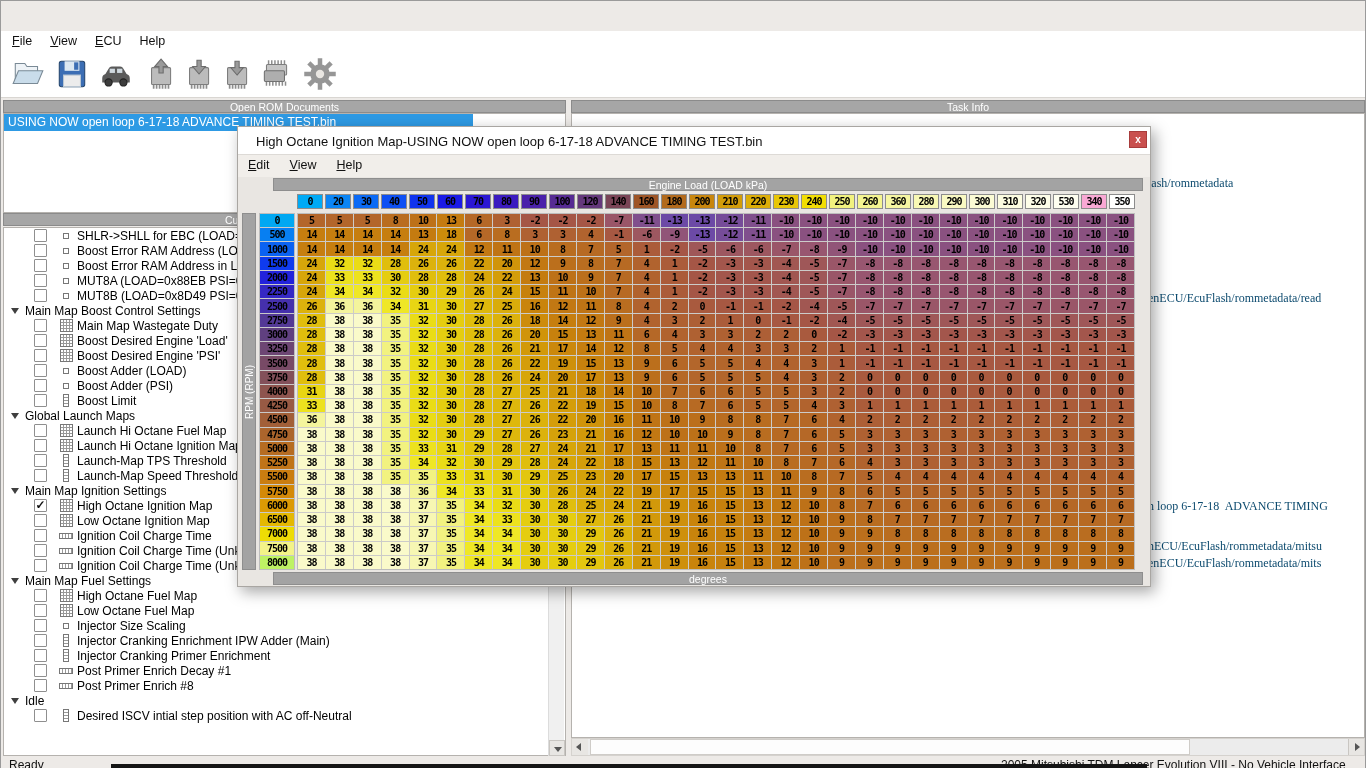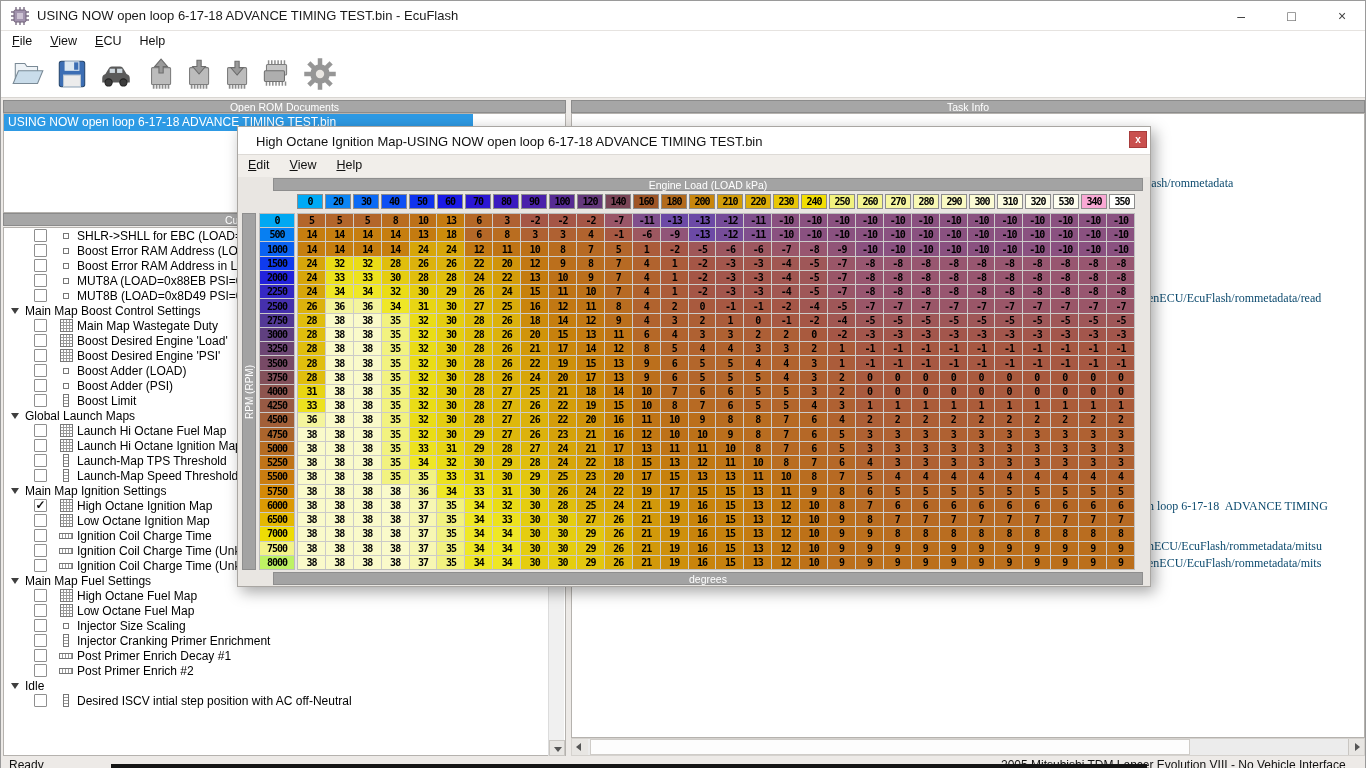--- a/index.html
+++ b/index.html
@@ -78,35 +78,20 @@
   .cell { display:flex; align-items:center; justify-content:center; font-family:"DejaVu Sans Mono", monospace; font-weight:bold; font-size:10px; color:#000; letter-spacing:-1px; }
   #units-bar { position:absolute; left:35px; top:445px; width:870px; height:13px; background:#a3a3a3; border:1px solid #8e8e8e; color:#fff; font-size:10.5px; text-align:center; line-height:12px; }
 
   u { text-decoration:underline; }
 </style>
 </head>
 <body>
 
 <div id="screen">
 
-  <div id="titlebar">
-    <svg id="app-icon" width="18" height="18" viewBox="0 0 18 18">
-      <g stroke="#7d6f86" stroke-width="1.4">
-          <path d="M3 5h-3M3 9h-3M3 13h-3M15 5h3M15 9h3M15 13h3M5 3v-3M9 3v-3M13 3v-3M5 15v3M9 15v3M13 15v3"></path>
-        </g>
-      <rect x="3" y="3" width="12" height="12" rx="1.5" fill="#a293ae" stroke="#6f6078"></rect>
-      <rect x="6" y="6" width="6" height="6" fill="#cdc3d4"></rect>
-    </svg>
-    <span id="window-title">USING NOW open loop 6-17-18  ADVANCE TIMING TEST.bin - EcuFlash</span>
-    <div id="win-controls">
-      <span>–</span>
-      <span>□</span>
-      <span>×</span>
-    </div>
-  </div>
 
   <div id="menubar"><span class="menu-item"><u>F</u>ile</span><span class="menu-item"><u>V</u>iew</span><span class="menu-item"><u>E</u>CU</span><span class="menu-item">Help</span></div>
 
   <div id="toolbar">
       <div class="tool-btn" style="left: 8px;">
         <span><svg width="36" height="36" viewBox="0 0 34 34">
             <path fill="#eef3f7" stroke="#7a8a96" d="M5 26V7h9l2 3h10v5"></path>
             <path fill="#c9dcea" stroke="#7a8a96" d="M3 26l5-12h23l-5 12z"></path>
           </svg></span>
       </div>
@@ -433,41 +418,51 @@
         <span class="item-label">Injector Size Scaling</span>
       </div>
       <div class="trow">
         <div class="cbox"></div>
         <span class="ticon">
           <svg width="6" height="13" viewBox="0 0 6 13">
             <rect x="0.5" y="0.5" width="5" height="12" fill="#fff" stroke="#777"></rect>
             <path stroke="#999" d="M1 3.5h4M1 6.5h4M1 9.5h4"></path>
           </svg>
         </span>
+        <span class="item-label">Injector Cranking Enrichment IPW Adder (Main)</span>
+      </div>
+      <div class="trow">
+        <div class="cbox"></div>
+        <span class="ticon">
+          <svg width="6" height="13" viewBox="0 0 6 13">
+            <rect x="0.5" y="0.5" width="5" height="12" fill="#fff" stroke="#777"></rect>
+            <path stroke="#999" d="M1 3.5h4M1 6.5h4M1 9.5h4"></path>
+          </svg>
+        </span>
         <span class="item-label">Injector Cranking Primer Enrichment</span>
       </div>
       <div class="trow">
         <div class="cbox"></div>
         <span class="ticon">
           <svg width="14" height="6" viewBox="0 0 14 6">
             <rect x="0.5" y="0.5" width="13" height="5" fill="#fff" stroke="#777"></rect>
             <path stroke="#999" d="M3.5 1v4M6.5 1v4M9.5 1v4M12.5 1v4"></path>
           </svg>
         </span>
         <span class="item-label">Post Primer Enrich Decay #1</span>
       </div>
       <div class="trow">
         <div class="cbox"></div>
         <span class="ticon">
           <svg width="14" height="6" viewBox="0 0 14 6">
             <rect x="0.5" y="0.5" width="13" height="5" fill="#fff" stroke="#777"></rect>
             <path stroke="#999" d="M3.5 1v4M6.5 1v4M9.5 1v4M12.5 1v4"></path>
           </svg>
         </span>
-        <span class="item-label">Post Primer Enrich #2</span>
+        <span class="item-label">Post Primer Enrich #8</span>
       </div>
       <div class="trow">
         <i class="cat-arrow"></i>
         <span class="cat-label">Idle</span>
       </div>
       <div class="trow">
         <div class="cbox"></div>
         <span class="ticon">
           <svg width="6" height="13" viewBox="0 0 6 13">
             <rect x="0.5" y="0.5" width="5" height="12" fill="#fff" stroke="#777"></rect>
@@ -528,21 +523,21 @@
         <div class="lh-cell" style="background: rgb(122, 68, 86);">140</div>
         <div class="lh-cell" style="background: rgb(158, 85, 38);">160</div>
         <div class="lh-cell" style="background: rgb(178, 106, 28);">180</div>
         <div class="lh-cell" style="background: rgb(200, 134, 13);">200</div>
         <div class="lh-cell" style="background: rgb(210, 156, 10);">210</div>
         <div class="lh-cell" style="background: rgb(220, 174, 8);">220</div>
         <div class="lh-cell" style="background: rgb(232, 198, 6);">230</div>
         <div class="lh-cell" style="background: rgb(242, 222, 4);">240</div>
         <div class="lh-cell" style="background: rgb(242, 242, 126);">250</div>
         <div class="lh-cell" style="background: rgb(244, 244, 144);">260</div>
-        <div class="lh-cell" style="background: rgb(246, 246, 162);">270</div>
+        <div class="lh-cell" style="background: rgb(246, 246, 162);">360</div>
         <div class="lh-cell" style="background: rgb(248, 248, 180);">280</div>
         <div class="lh-cell" style="background: rgb(249, 249, 194);">290</div>
         <div class="lh-cell" style="background: rgb(251, 251, 212);">300</div>
         <div class="lh-cell" style="background: rgb(252, 252, 224);">310</div>
         <div class="lh-cell" style="background: rgb(253, 253, 232);">320</div>
         <div class="lh-cell" style="background: rgb(254, 254, 240);">530</div>
         <div class="lh-cell" style="background: #f9a8d4;">340</div>
         <div class="lh-cell" style="background: rgb(255, 255, 254);">350</div>
       </div>
     <div id="rpm-axis">

